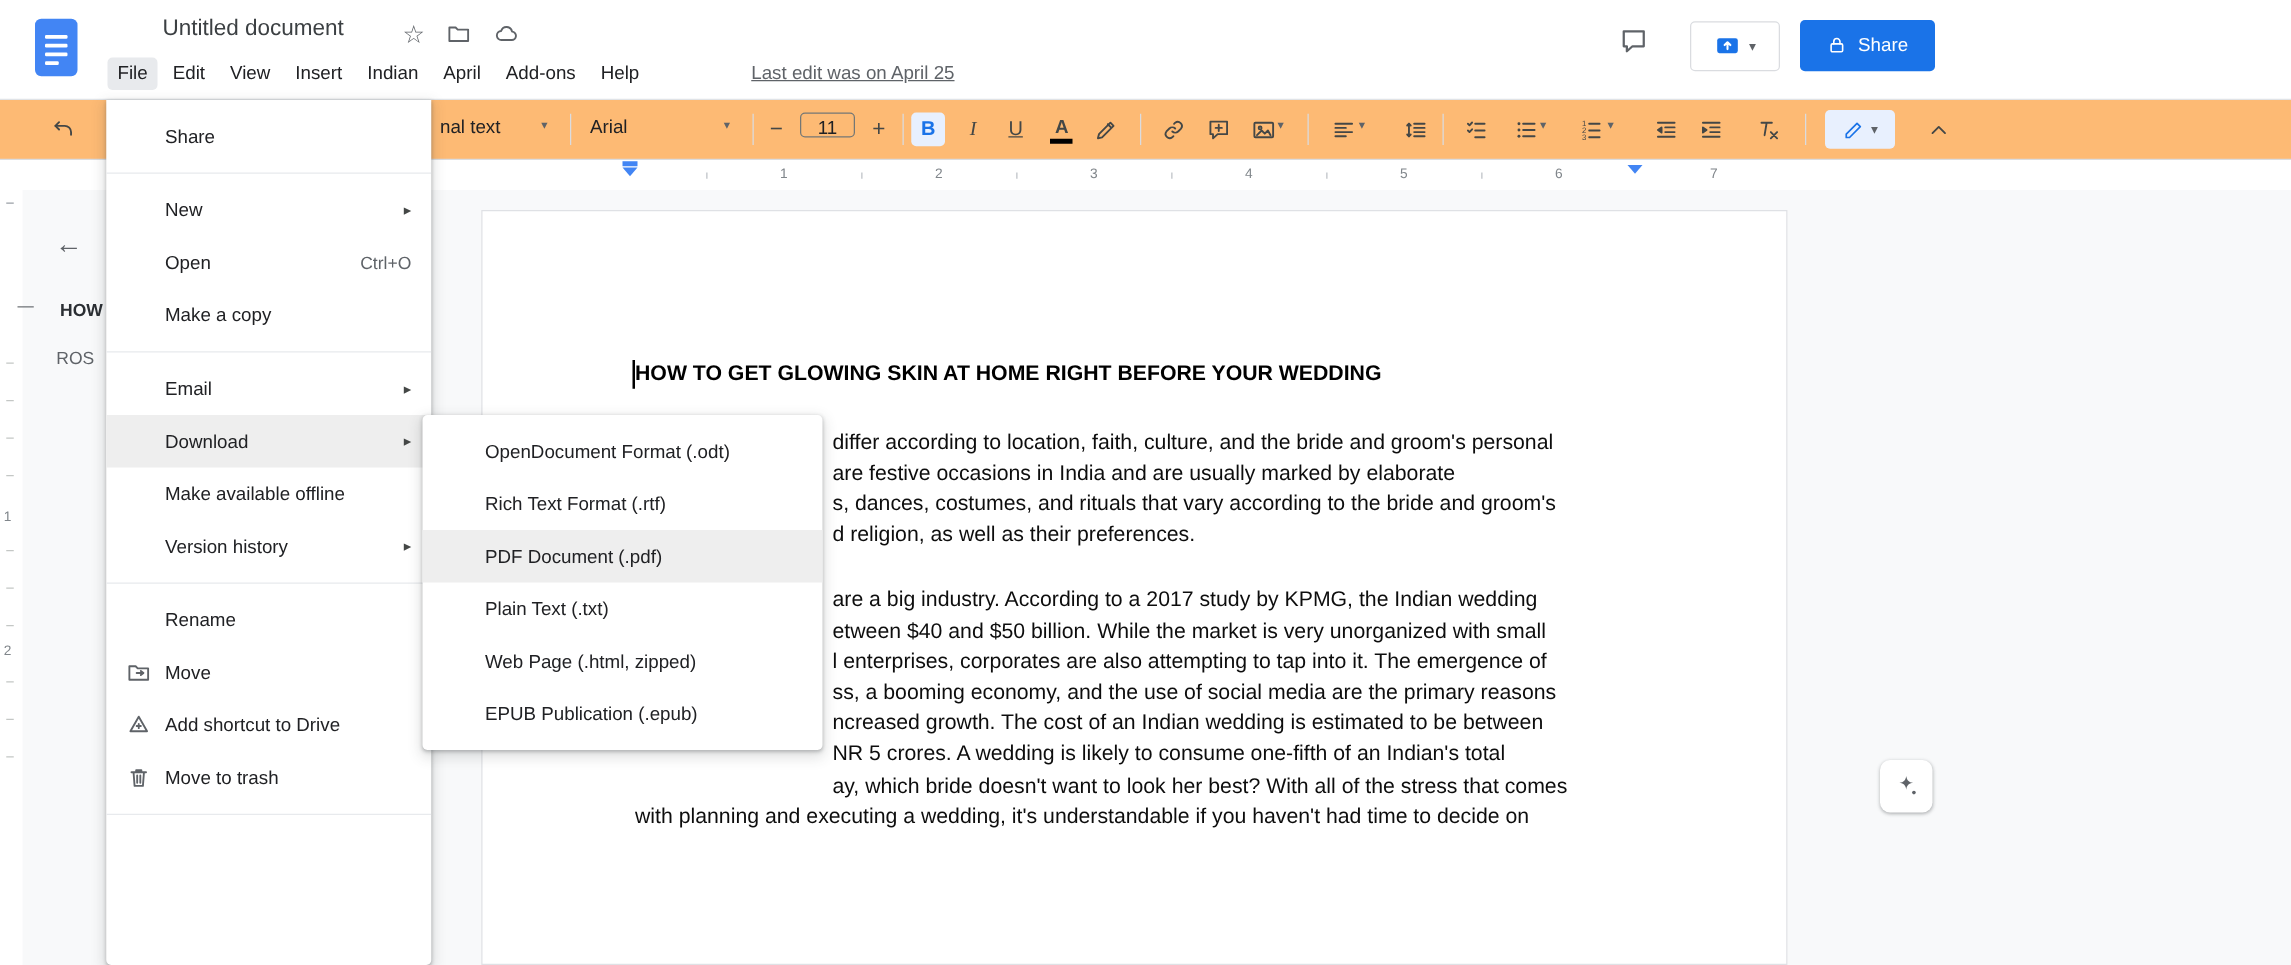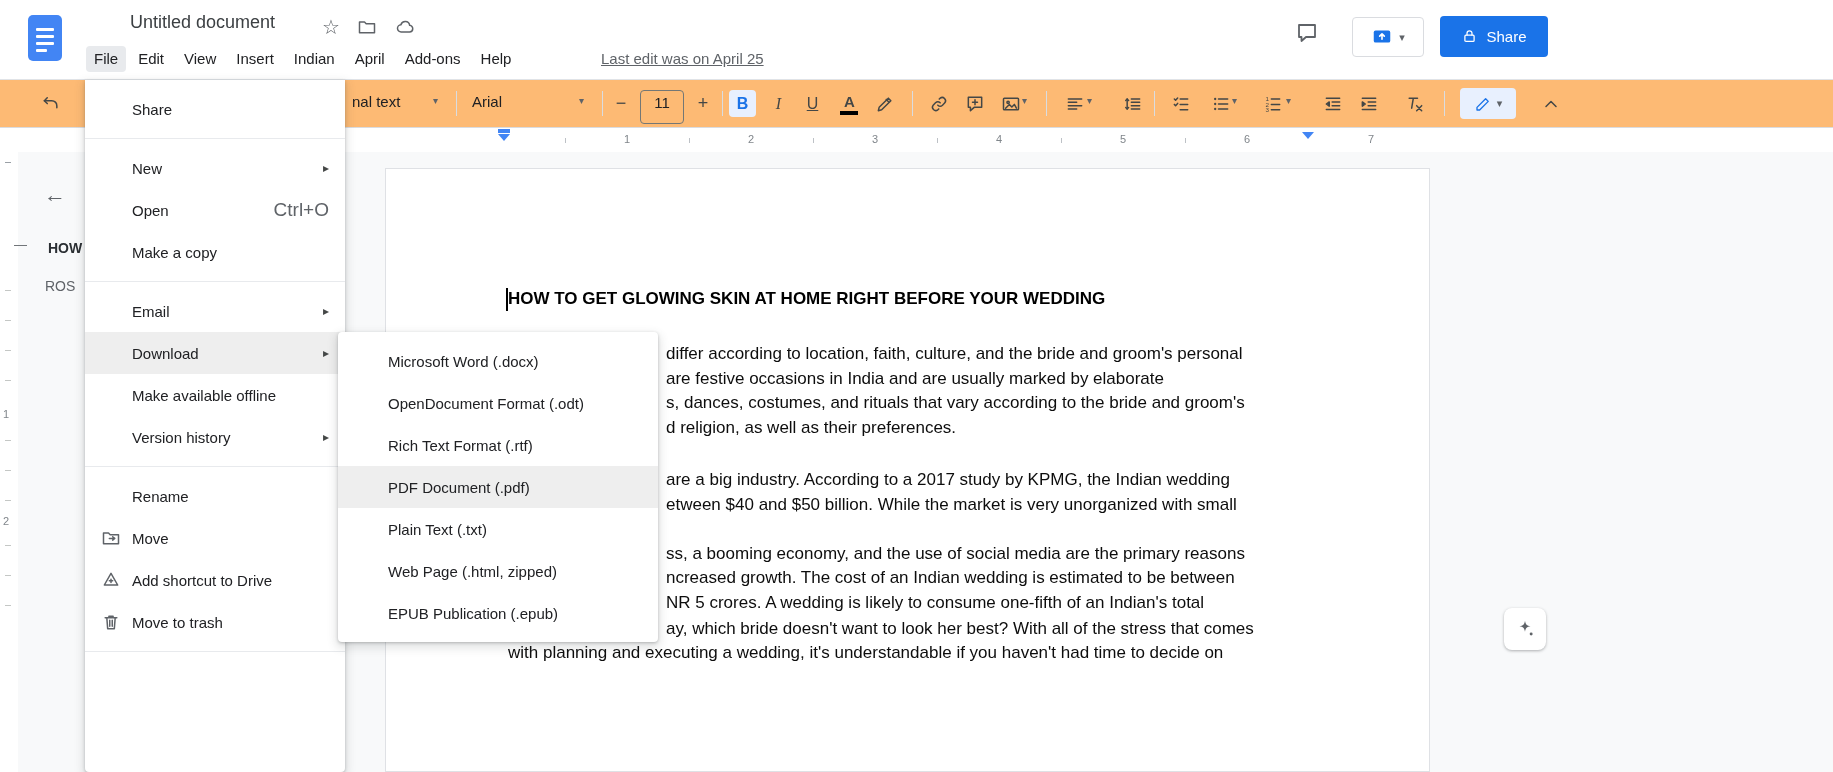--- a/index.html
+++ b/index.html
@@ -39,21 +39,21 @@
   .present-btn { position:absolute; left:1352px; top:17px; width:72px; height:40px; border:1px solid #dadce0; border-radius:4px; background:#fff; display:flex; align-items:center; justify-content:center; gap:6px; }
   .share-btn { position:absolute; left:1440px; top:16px; width:108px; height:41px; background:#1a73e8; border-radius:4px; display:flex; align-items:center; justify-content:center; gap:8px; color:#fff; font-size:15px; font-weight:500; }
   .caret-sm { font-size:11px; color:#5f6368; }
 
   
   .tbar { position:absolute; left:0; top:80px; width:100%; height:48px; background:#fdba74; border-bottom:1px solid #dadce0; z-index:19; }
   .ti { position:absolute; top:10px; width:26px; height:27px; display:flex; align-items:center; justify-content:center; color:#444746; font-size:18px; border-radius:4px; }
   .vdiv { position:absolute; top:11px; width:1px; height:25px; background:#dadce0; }
   .tb-text { position:absolute; top:13px; font-size:15px; color:#202124; white-space:nowrap; }
   .tb-caret { position:absolute; top:15px; font-size:10px; color:#5f6368; }
-  .size-box { position:absolute; top:10px; width:44px; height:34px; border:1px solid #747775; border-radius:4px; text-align:center; line-height:24px; font-size:15px; color:#202124; }
+  .size-box { position:absolute; top:10px; width:44px; height:20px; border:1px solid #747775; border-radius:4px; text-align:center; line-height:24px; font-size:15px; color:#202124; }
   .fmt { position:absolute; top:10px; width:27px; height:27px; text-align:center; line-height:27px; font-size:16px; color:#444746; border-radius:4px; }
   .fmt.b { font-weight:700; color:#1a73e8; background:#e8f0fe; }
   .fmt.i { font-style:italic; font-family:"Liberation Serif","DejaVu Serif",serif; }
   .fmt.u { text-decoration:underline; }
   .fmt.a { font-weight:700; font-size:15px; line-height:23px; }
   .color-bar { position:absolute; top:31px; width:18px; height:4px; background:#000; }
   .pen-btn { position:absolute; left:1460px; top:8px; width:56px; height:31px; background:#e8f0fe; border-radius:4px; display:flex; align-items:center; justify-content:center; gap:5px; }
 
   
   .hruler { position:absolute; left:0; top:128px; width:100%; height:24px; background:#fff; z-index:5; }
@@ -63,21 +63,21 @@
   .tri-down { position:absolute; width:0; height:0; border-left:6px solid transparent; border-right:6px solid transparent; border-top:7px solid #4285f4; }
 
   
   .menu { position:absolute; background:#fff; box-shadow:0 1px 3px rgba(60,64,67,.3), 0 4px 10px 2px rgba(60,64,67,.15); padding:8px 0; z-index:50; }
   #file-menu { left:85px; top:80px; width:260px; height:692px; border-radius:0 0 4px 4px; overflow:hidden; }
   #dl-menu { left:338px; top:332px; width:320px; border-radius:4px; z-index:51; }
   .mrow { position:relative; height:42px; display:flex; align-items:center; padding:0 16px 0 47px; font-size:15px; color:#202124; }
   #dl-menu .mrow { padding-left:50px; }
   .mrow.hl { background:#eee; }
   .micon { position:absolute; left:16px; top:11px; }
-  .mshortcut { margin-left:auto; color:#5f6368; font-size:19px; }
+  .mshortcut { margin-left:auto; color:#5f6368; font-size:14px; }
   .marrow { margin-left:auto; color:#444746; font-size:12px; }
   .msep { height:1px; background:#e8eaed; margin:8px 0; }
 
   
   .explore { position:absolute; left:1504px; top:608px; width:42px; height:42px; background:#fff; border-radius:8px; box-shadow:0 1px 3px rgba(60,64,67,.4); display:flex; align-items:center; justify-content:center; z-index:8; }
 
   svg.ic { stroke:#444746; fill:none; stroke-width:1.8; stroke-linecap:round; stroke-linejoin:round; }
   svg.ic-g { stroke:#5f6368; fill:none; stroke-width:1.8; stroke-linecap:round; stroke-linejoin:round; }
   svg.ic-w { stroke:#fff; fill:none; stroke-width:1.8; stroke-linecap:round; stroke-linejoin:round; }
 </style>
@@ -89,20 +89,21 @@
   <div class="canvas"></div>
   <div class="page">
     <span class="cursor"></span>
     <span class="heading">HOW TO GET GLOWING SKIN AT HOME RIGHT BEFORE YOUR WEDDING</span>
     <span class="dline" style="left:280px;top:175px">differ according to location, faith, culture, and the bride and groom's personal</span>
     <span class="dline" style="left:280px;top:200px">are festive occasions in India and are usually marked by elaborate</span>
     <span class="dline" style="left:280px;top:224px">s, dances, costumes, and rituals that vary according to the bride and groom's</span>
     <span class="dline" style="left:280px;top:249px">d religion, as well as their preferences.</span>
     <span class="dline" style="left:280px;top:301px">are a big industry. According to a 2017 study by KPMG, the Indian wedding</span>
     <span class="dline" style="left:280px;top:326px">etween $40 and $50 billion. While the market is very unorganized with small</span>
+    <span class="dline" style="left:280px;top:350px">l enterprises, corporates are also attempting to tap into it. The emergence of</span>
     <span class="dline" style="left:280px;top:375px">ss, a booming economy, and the use of social media are the primary reasons</span>
     <span class="dline" style="left:280px;top:399px">ncreased growth. The cost of an Indian wedding is estimated to be between</span>
     <span class="dline" style="left:280px;top:424px">NR 5 crores. A wedding is likely to consume one-fifth of an Indian's total</span>
     <span class="dline" style="left:280px;top:450px">ay, which bride doesn't want to look her best? With all of the stress that comes</span>
     <span class="dline" style="left:122px;top:474px">with planning and executing a wedding, it's understandable if you haven't had time to decide on</span>
   </div>
 
   <div class="vruler">
     <span class="vtick dark" style="top:10px"></span>
     <span class="vtick" style="top:138px"></span>
@@ -379,23 +380,20 @@
           <path d="M5 7h14M9.5 7V5h5v2M7 7l1 13h8l1-13"></path>
           <path d="M10.5 10v7M13.5 10v7"></path>
         </svg>
       <span>Move to trash</span>
     </div>
     <div class="msep"></div>
   </div>
 
   <div class="menu" id="dl-menu">
     <div class="mrow">
-      <span>Microsoft Word (.docx)</span>
-    </div>
-    <div class="mrow">
       <span>OpenDocument Format (.odt)</span>
     </div>
     <div class="mrow">
       <span>Rich Text Format (.rtf)</span>
     </div>
     <div class="mrow hl">
       <span>PDF Document (.pdf)</span>
     </div>
     <div class="mrow">
       <span>Plain Text (.txt)</span>

